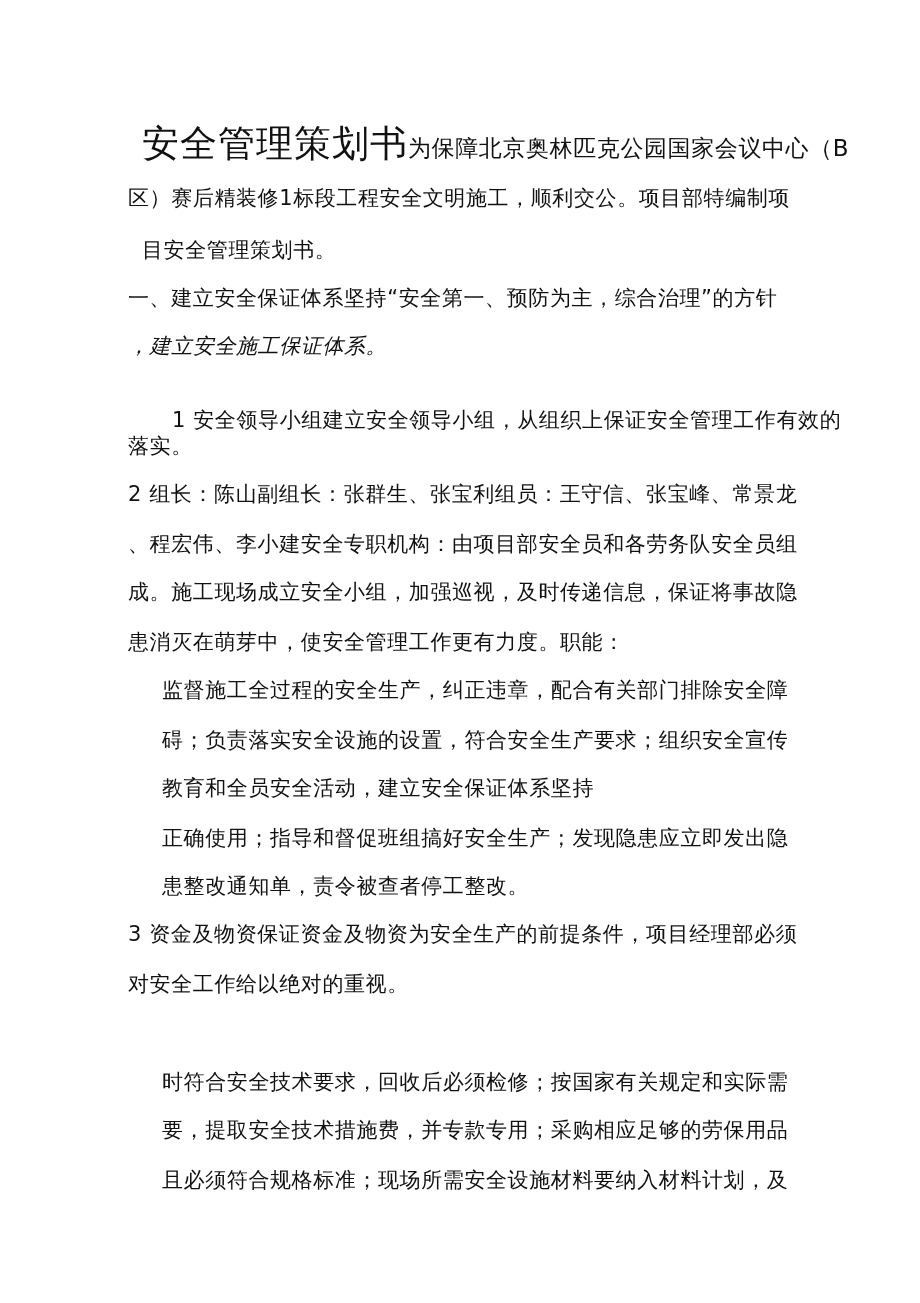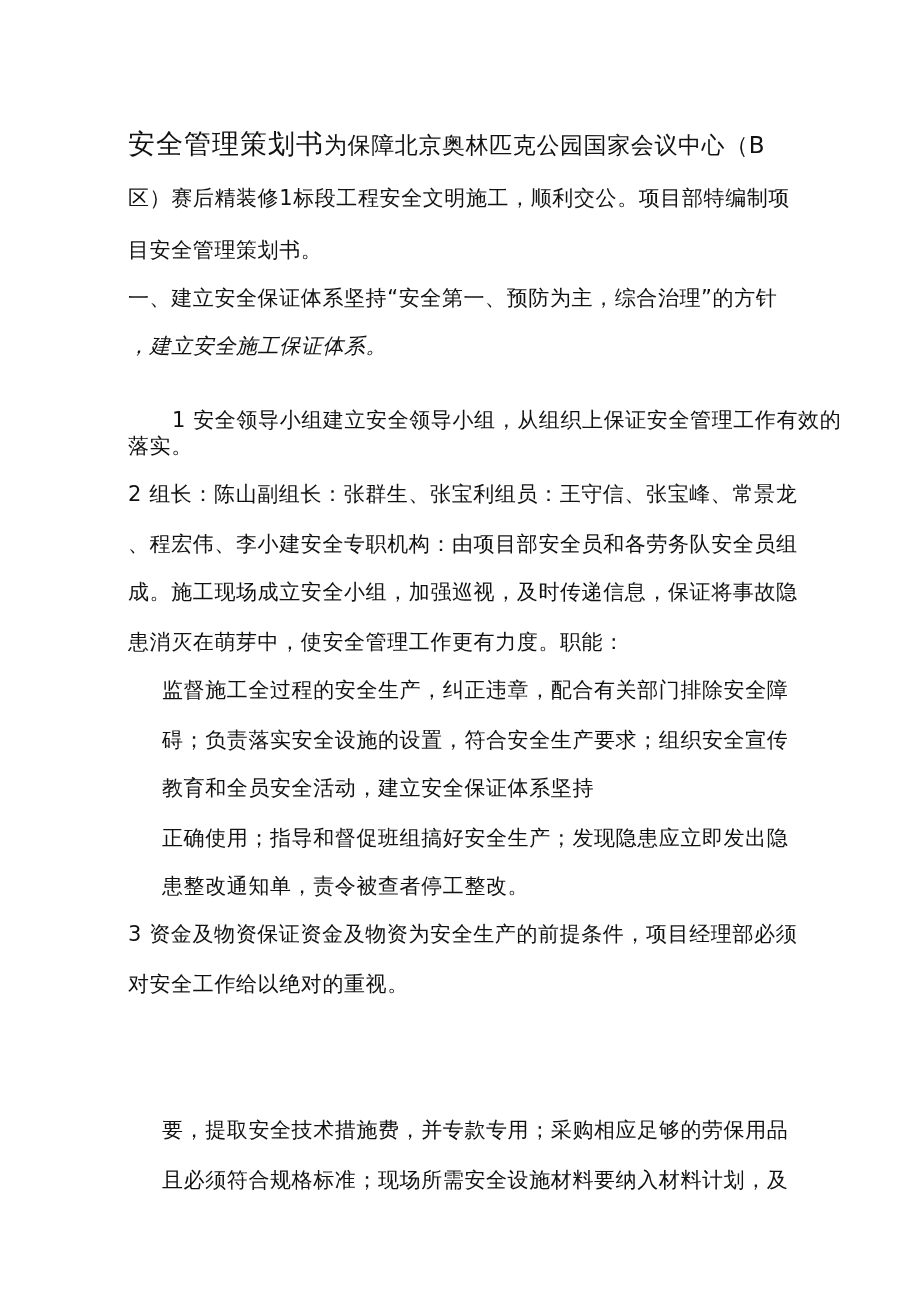--- a/index.html
+++ b/index.html
@@ -2,43 +2,44 @@
 <html><head>
 <meta charset="utf-8">
 <style>
   html, body { margin: 0; padding: 0; background: #ffffff; }
   body { width: 920px; height: 1303px; position: relative; overflow: hidden;
          font-family: "DejaVu Sans", "Liberation Sans", sans-serif; color: #111111; }
   .page { position: absolute; left: 0; top: 0; width: 920px; height: 1303px; }
   .line { position: absolute; left: 128px; font-size: 21px; line-height: 24px; white-space: nowrap;
           letter-spacing: 0.6px; }
   .indent { left: 162px; }
-  .title { font-size: 27px; line-height: 40px; letter-spacing: 1px; }
+  .title { font-size: 37px; line-height: 40px; letter-spacing: 1px; margin-left: 14px; }
   .title-run { font-size: 23px; letter-spacing: 0.6px; }
 </style>
 </head>
 <body>
 
 <div class="page">
   <div class="line" style="top:124px;">
     <span class="title">安全管理策划书</span><span class="title-run">为保障北京奥林匹克公园国家会议中心（B</span>
   </div>
 
   <div class="line" style="top:186px;">区）赛后精装修1标段工程安全文明施工，顺利交公。项目部特编制项</div>
-  <div class="line" style="top:238px;">目安全管理策划书。</div>
+  <div class="line" style="top:238px;margin-left:14px;">目安全管理策划书。</div>
   <div class="line" style="top:286px;">一、建立安全保证体系坚持“安全第一、预防为主，综合治理”的方针</div>
   <div class="line" style="top:334px;font-style:italic;">，建立安全施工保证体系。</div>
   <div class="line" style="top:408px;margin-left:44px;">1 安全领导小组建立安全领导小组，从组织上保证安全管理工作有效的</div>
   <div class="line" style="top:434px;">落实。</div>
   <div class="line" style="top:482px;">2 组长：陈山副组长：张群生、张宝利组员：王守信、张宝峰、常景龙</div>
   <div class="line" style="top:532px;">、程宏伟、李小建安全专职机构：由项目部安全员和各劳务队安全员组</div>
   <div class="line" style="top:580px;">成。施工现场成立安全小组，加强巡视，及时传递信息，保证将事故隐</div>
   <div class="line" style="top:630px;">患消灭在萌芽中，使安全管理工作更有力度。职能：</div>
   <div class="line indent" style="top:678px;">监督施工全过程的安全生产，纠正违章，配合有关部门排除安全障</div>
   <div class="line indent" style="top:728px;">碍；负责落实安全设施的设置，符合安全生产要求；组织安全宣传</div>
   <div class="line indent" style="top:776px;">教育和全员安全活动，建立安全保证体系坚持</div>
   <div class="line indent" style="top:826px;">正确使用；指导和督促班组搞好安全生产；发现隐患应立即发出隐</div>
   <div class="line indent" style="top:874px;">患整改通知单，责令被查者停工整改。</div>
   <div class="line" style="top:922px;">3 资金及物资保证资金及物资为安全生产的前提条件，项目经理部必须</div>
   <div class="line" style="top:972px;">对安全工作给以绝对的重视。</div>
+  <div class="line indent" style="top:1070px;">时符合安全技术要求，回收后必须检修；按国家有关规定和实际需</div>
   <div class="line indent" style="top:1118px;">要，提取安全技术措施费，并专款专用；采购相应足够的劳保用品</div>
   <div class="line indent" style="top:1168px;">且必须符合规格标准；现场所需安全设施材料要纳入材料计划，及</div>
 </div>
 
 </body></html>

